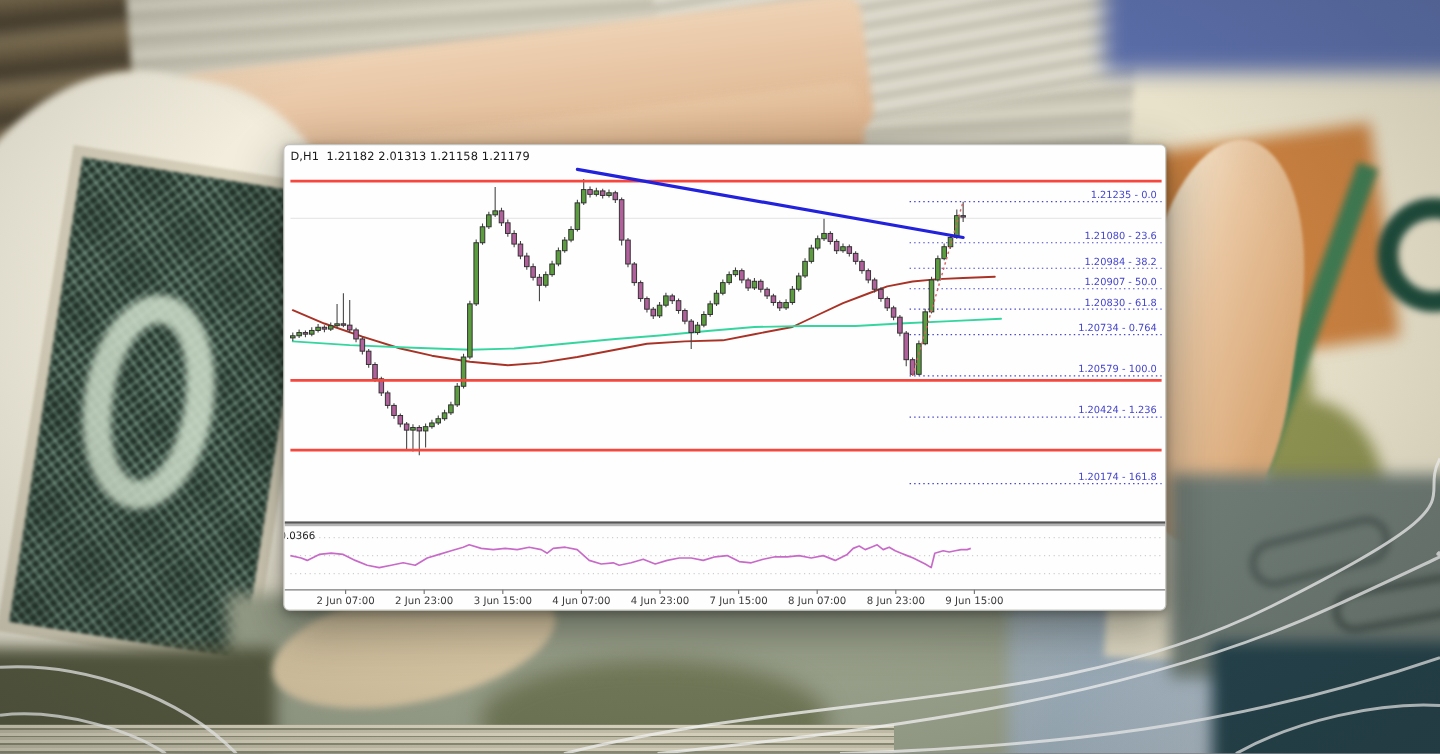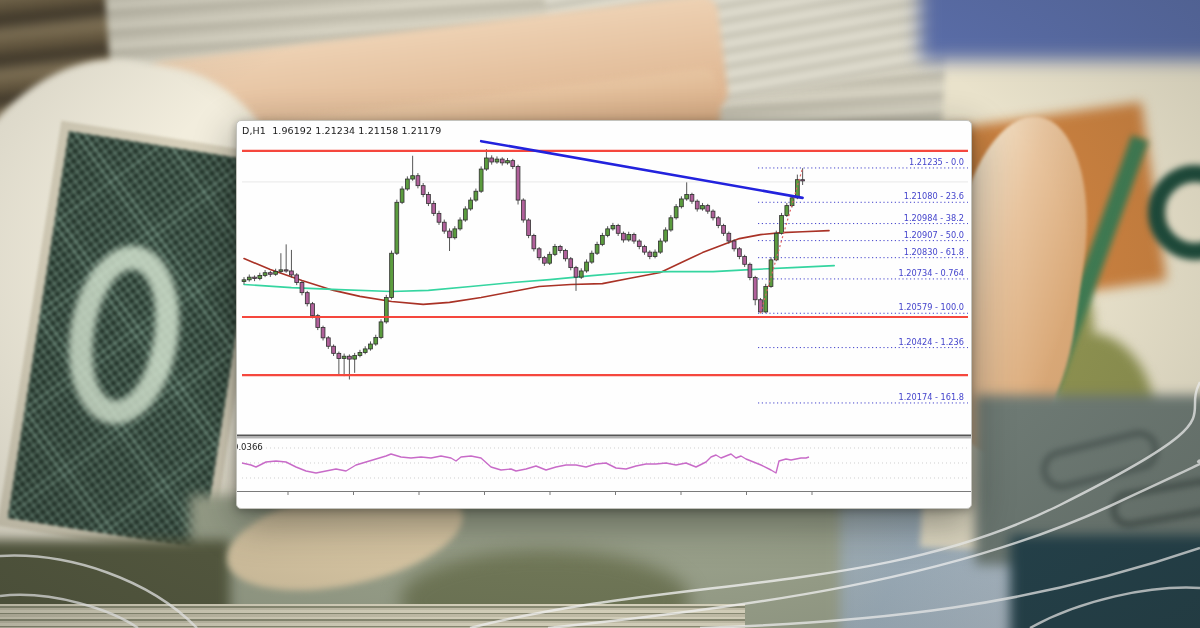--- a/index.html
+++ b/index.html
@@ -362,16 +362,27 @@
         <line x1="51" x2="51" y1="370.5" y2="374" stroke="#7a7a7a" stroke-width="1"></line>
         <line x1="116.5" x2="116.5" y1="370.5" y2="374" stroke="#7a7a7a" stroke-width="1"></line>
         <line x1="182" x2="182" y1="370.5" y2="374" stroke="#7a7a7a" stroke-width="1"></line>
         <line x1="247.5" x2="247.5" y1="370.5" y2="374" stroke="#7a7a7a" stroke-width="1"></line>
         <line x1="313" x2="313" y1="370.5" y2="374" stroke="#7a7a7a" stroke-width="1"></line>
         <line x1="378.5" x2="378.5" y1="370.5" y2="374" stroke="#7a7a7a" stroke-width="1"></line>
         <line x1="444" x2="444" y1="370.5" y2="374" stroke="#7a7a7a" stroke-width="1"></line>
         <line x1="509.5" x2="509.5" y1="370.5" y2="374" stroke="#7a7a7a" stroke-width="1"></line>
         <line x1="575" x2="575" y1="370.5" y2="374" stroke="#7a7a7a" stroke-width="1"></line>
       </svg>
-    <div class="chart-title">D,H1  1.96192 1.21234 1.21158 1.21179</div>
+    <div class="chart-title">D,H1  1.21182 2.01313 1.21158 1.21179</div>
     <div class="ind-label">0.0366</div>
+    <div class="xaxis">
+        <span style="left: 51px;">2 Jun 07:00</span>
+        <span style="left: 116.5px;">2 Jun 23:00</span>
+        <span style="left: 182px;">3 Jun 15:00</span>
+        <span style="left: 247.5px;">4 Jun 07:00</span>
+        <span style="left: 313px;">4 Jun 23:00</span>
+        <span style="left: 378.5px;">7 Jun 15:00</span>
+        <span style="left: 444px;">8 Jun 07:00</span>
+        <span style="left: 509.5px;">8 Jun 23:00</span>
+        <span style="left: 575px;">9 Jun 15:00</span>
+      </div>
   </div>
 </div>
 
 </body></html>

